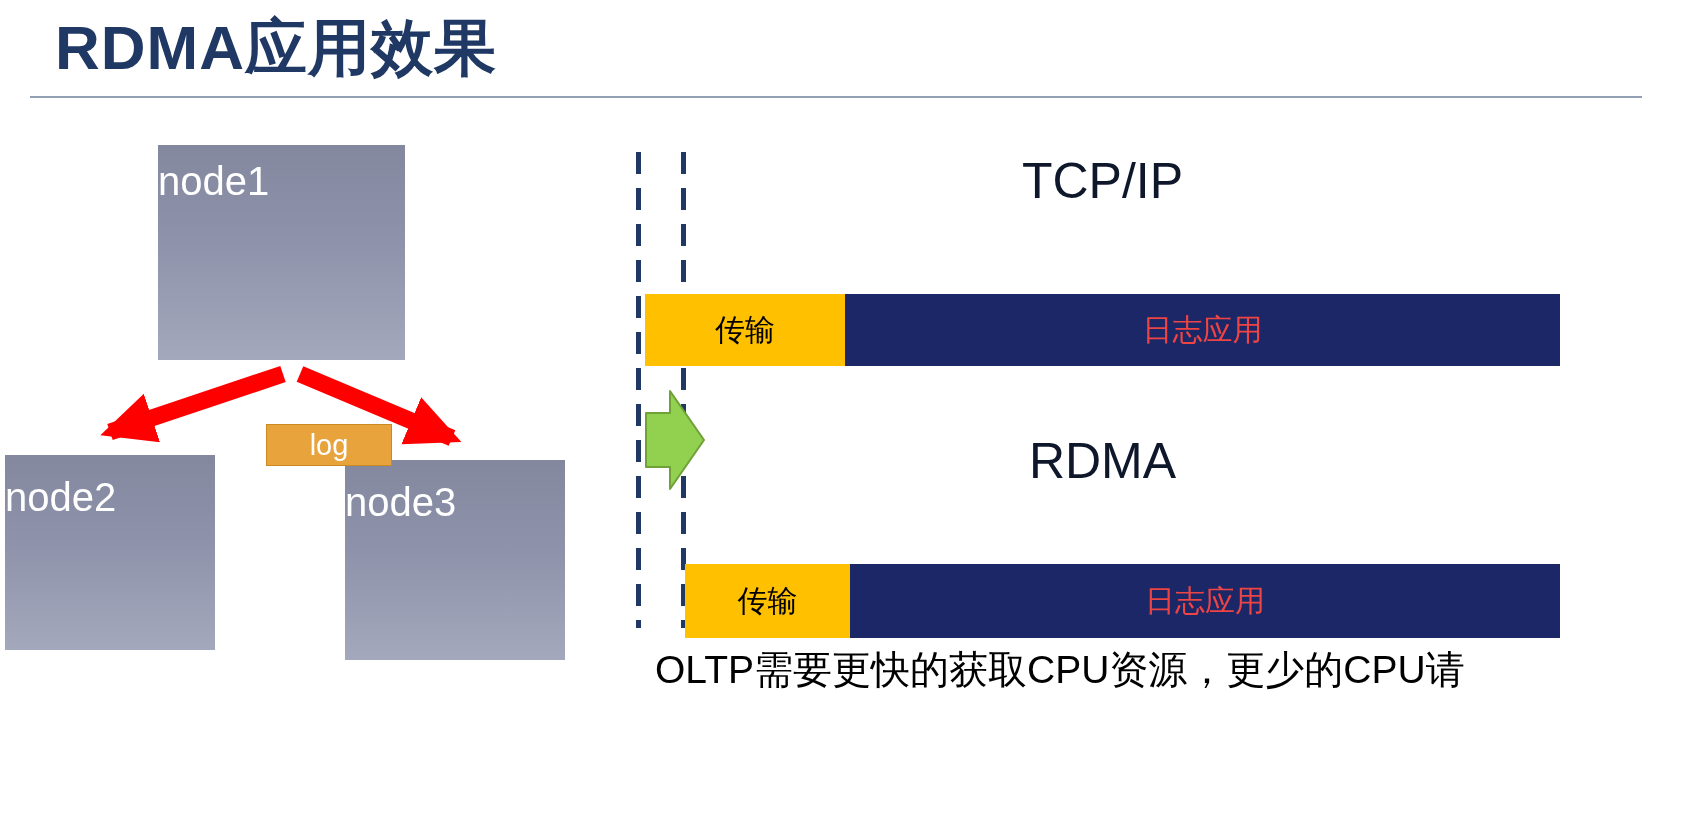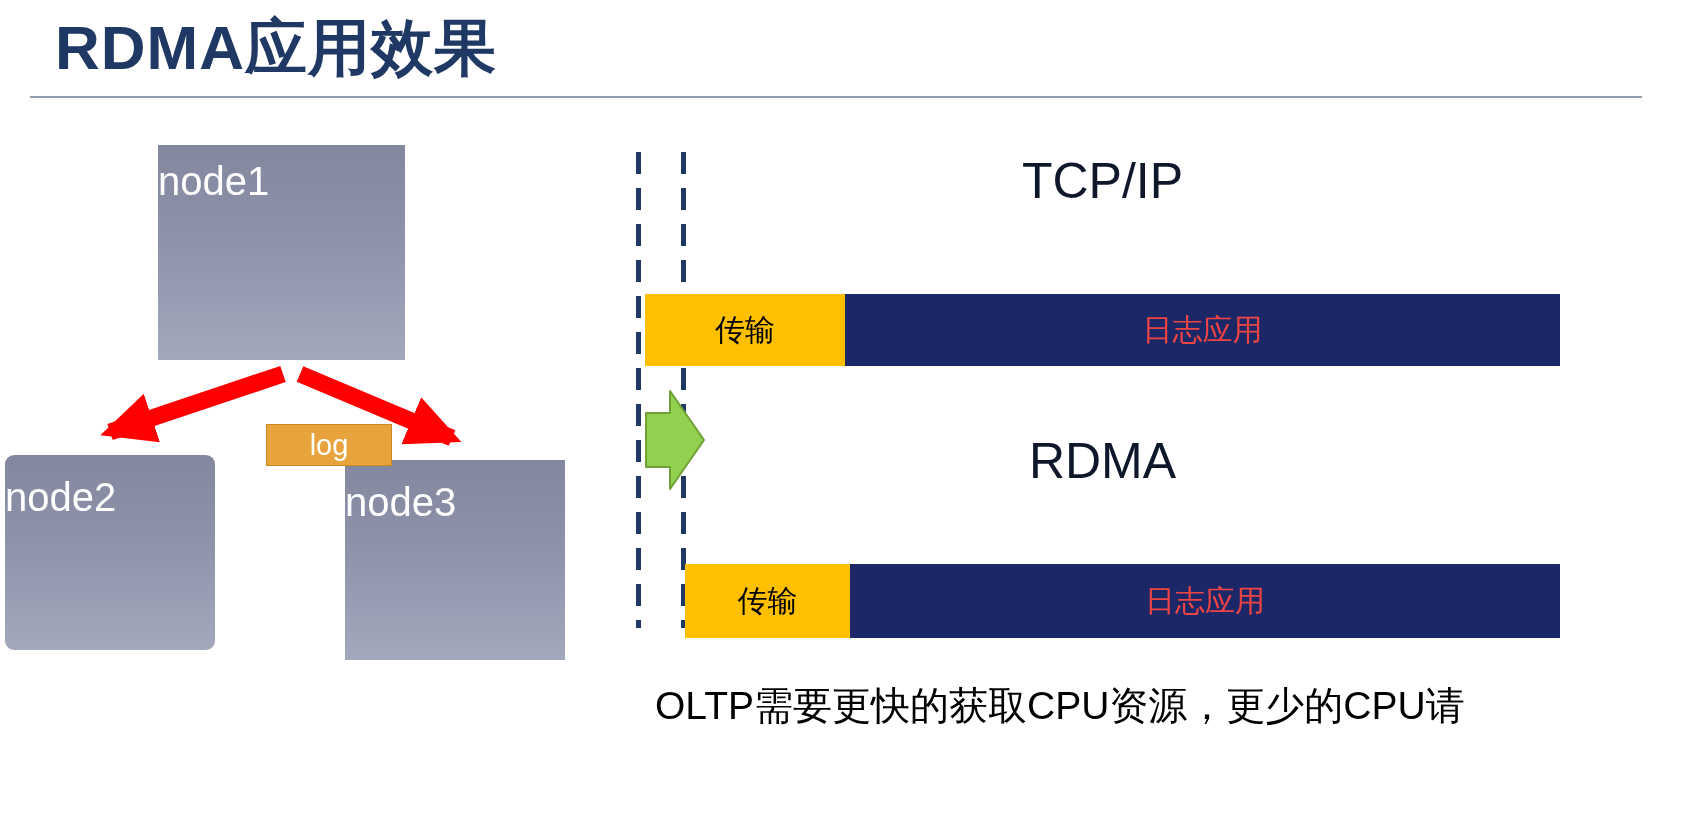--- a/index.html
+++ b/index.html
@@ -35,21 +35,21 @@
   
   .node{
     position:absolute;
     background:linear-gradient(180deg,#83889F 0%,var(--c-node-gray) 45%,#A3A8BC 100%);
     color:#ffffff;
     font-size:40px;
     text-align:left;
     padding-top:14px;
   }
   .node1{left:158px;top:145px;width:247px;height:215px;}
-  .node2{left:5px;top:455px;width:210px;height:195px;padding-top:20px;border-radius:9px;}
+  .node2{left:5px;top:455px;width:210px;height:195px;padding-top:20px;}
   .node3{left:345px;top:460px;width:220px;height:200px;padding-top:20px;}
   .log-box{
     position:absolute;left:218px;top:424px;width:126px;height:42px;
     background:#E8A33C;
     border:1px solid #C98A20;
     color:#ffffff;font-size:29px;
     display:flex;align-items:center;justify-content:center;
     z-index:3;
     margin-left:48px;
   }
@@ -98,21 +98,21 @@
     flex:1;
   }
 
   .green-arrow-wrap{
     position:absolute;left:640px;top:385px;width:70px;height:110px;
     z-index:4;
   }
 
   .caption{
     position:absolute;left:655px;top:645px;width:1010px;
-    font-size:39px;color:#000000;line-height:1.26;margin-top:36px;
+    font-size:39px;color:#000000;line-height:1.26;
   }
 </style>
 </head>
 <body>
 
 <div class="slide">
 
   <div class="slide-title">RDMA应用效果</div>
   <div class="title-rule"></div>
 

